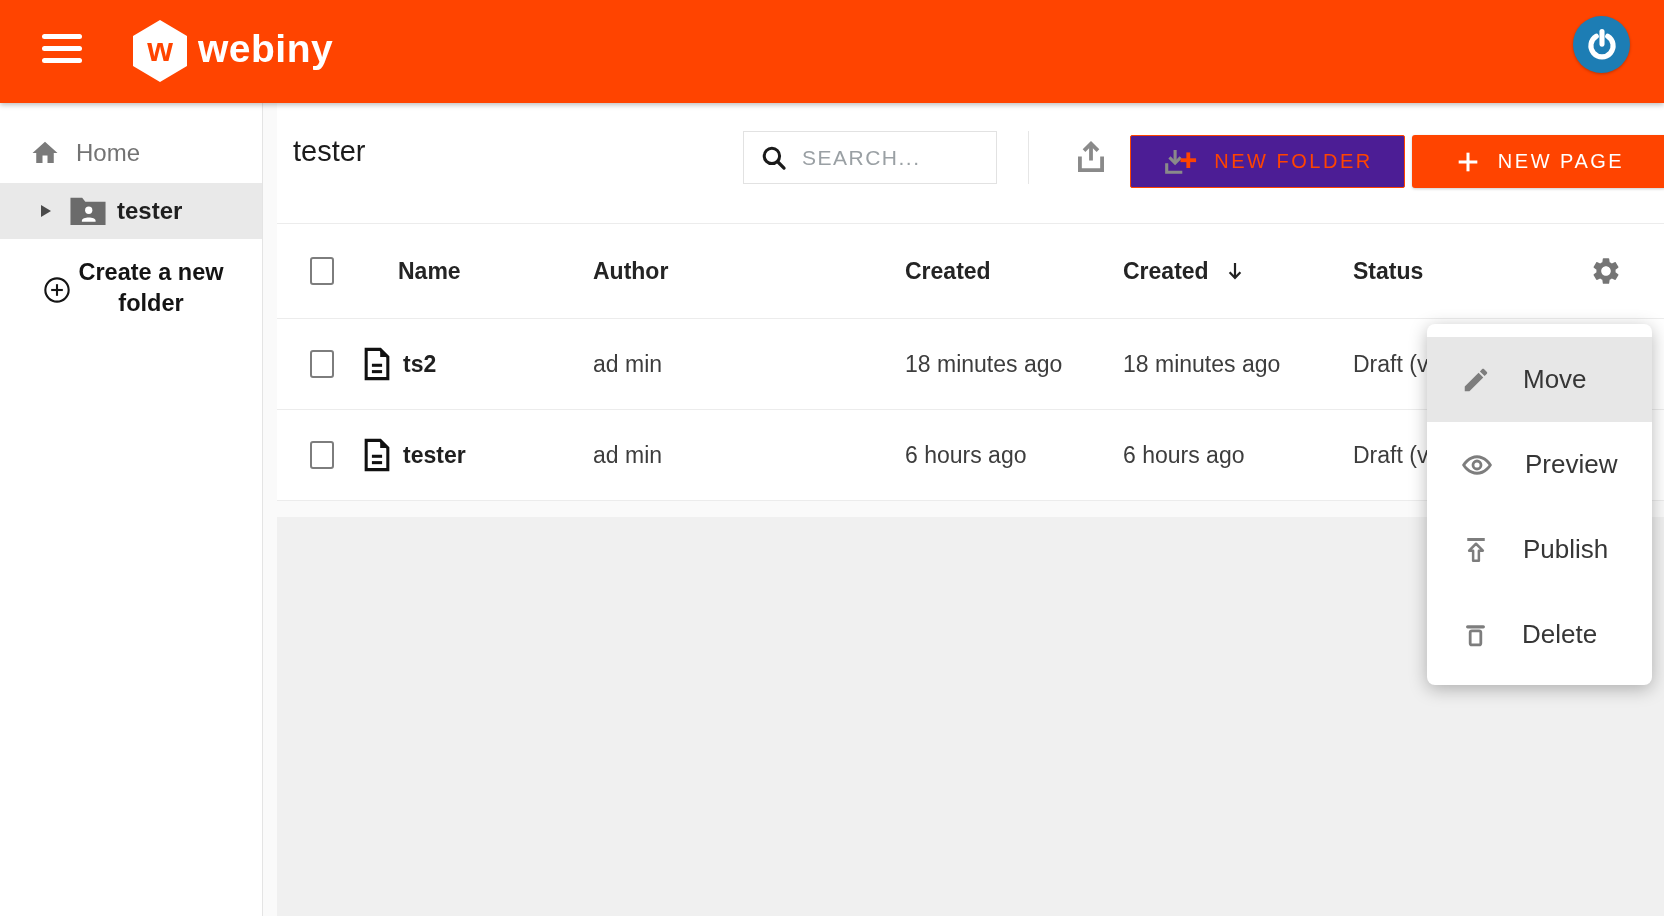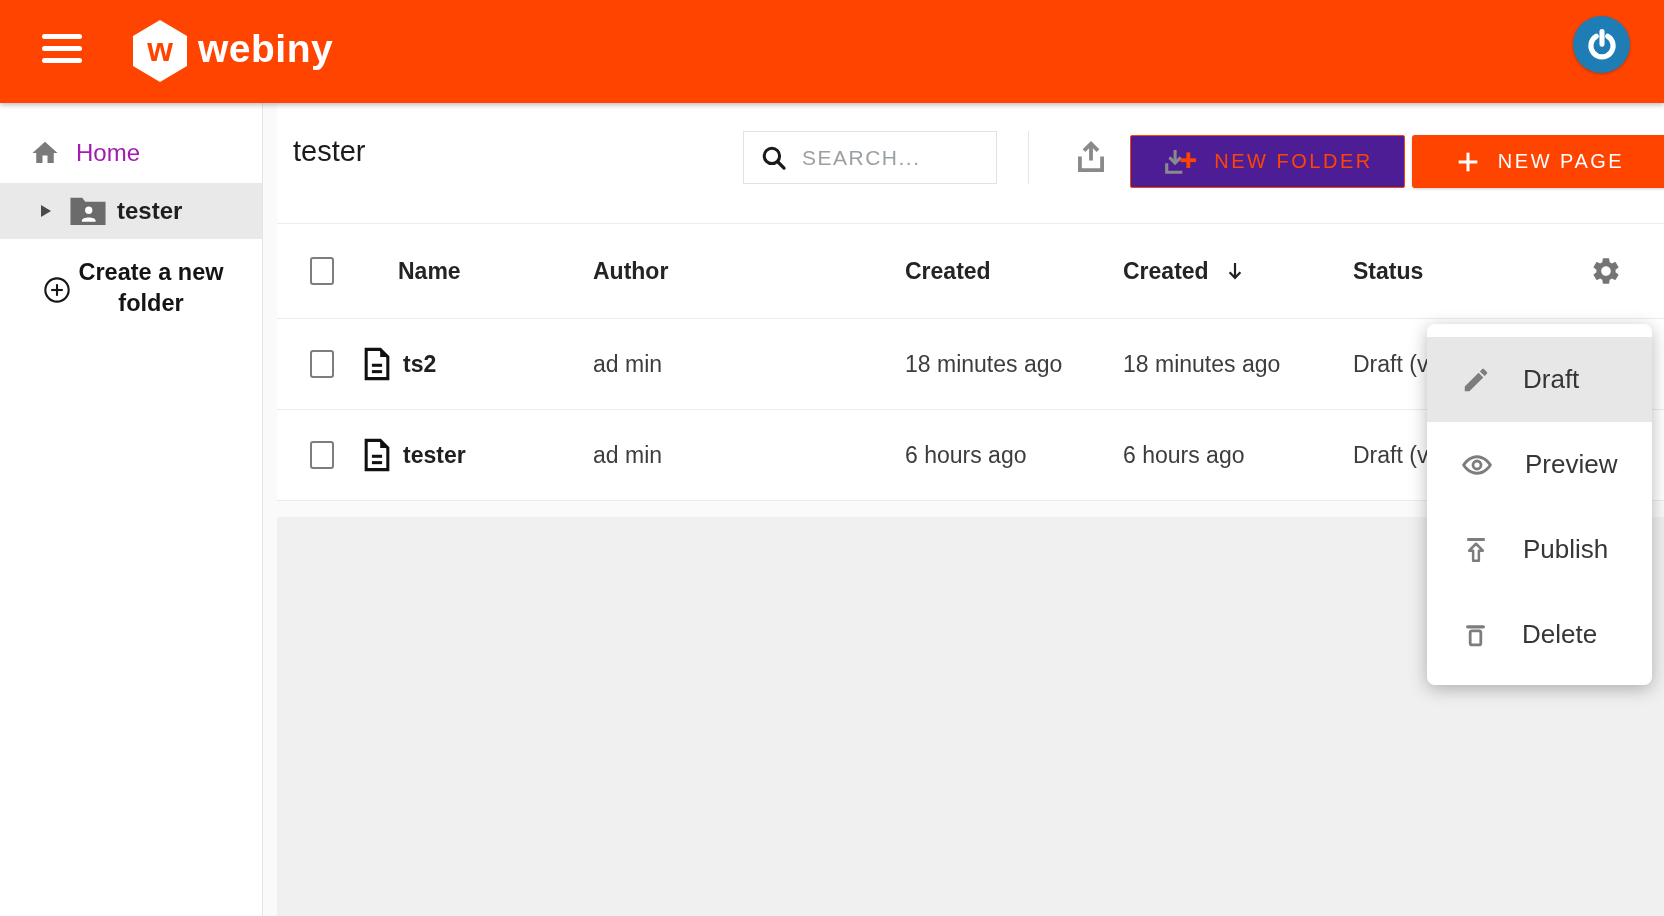--- a/index.html
+++ b/index.html
@@ -27,21 +27,21 @@
     background:#1d7db4; display:flex; align-items:center; justify-content:center; cursor:pointer;
     box-shadow:0 1px 3px rgba(0,0,0,.25);
   }
   
   .sidebar {
     position:absolute; left:0; top:103px; width:263px; bottom:0;
     background:#fff; border-right:1px solid #e4e4e4; z-index:2;
   }
   .side-home { position:absolute; left:0; top:24px; width:100%; height:52px; display:flex; align-items:center; cursor:pointer; }
   .side-home .icn { position:absolute; left:30px; }
-  .side-home .lbl { position:absolute; left:76px; font-size:24px; color:#a21caf; }
+  .side-home .lbl { position:absolute; left:76px; font-size:24px; color:#737373; }
   .side-folder {
     position:absolute; left:0; top:80px; width:100%; height:56px; background:#e9e9e9;
     display:flex; align-items:center; cursor:pointer;
   }
   .chev { position:absolute; left:41px; width:0; height:0; border-left:10px solid #4a4a4a; border-top:6.5px solid transparent; border-bottom:6.5px solid transparent; }
   .side-folder .icn { position:absolute; left:69px; }
   .side-folder .lbl { position:absolute; left:117px; font-size:24px; font-weight:bold; color:#1f1f1f; }
   .side-create { position:absolute; left:0; top:148px; width:100%; height:76px; cursor:pointer; }
   .side-create .icn { position:absolute; left:43px; top:25px; }
   .side-create .lbl {
@@ -258,21 +258,21 @@
 
     </div>
   </div>
 
   <div class="menu">
 
     <div class="menu-item highlight">
       <svg width="30" height="30" viewBox="0 0 24 24">
         <path fill="#7d7d7d" d="M3 17.25V21h3.75L17.81 9.94l-3.75-3.75L3 17.25zM20.71 7.04c.39-.39.39-1.02 0-1.41l-2.34-2.34c-.39-.39-1.02-.39-1.41 0l-1.83 1.83 3.75 3.75 1.83-1.83z"></path>
       </svg>
-      <span>Draft</span>
+      <span>Move</span>
     </div>
 
     <div class="menu-item">
       <svg width="32" height="32" viewBox="0 0 24 24">
         <path d="M2 12 s3.6-6.2 10-6.2 S22 12 22 12 s-3.6 6.2-10 6.2 S2 12 2 12z" fill="none" stroke="#7d7d7d" stroke-width="2.1"></path>
         <circle cx="12" cy="12" r="3" fill="none" stroke="#7d7d7d" stroke-width="2.1"></circle>
       </svg>
       <span>Preview</span>
     </div>
 

